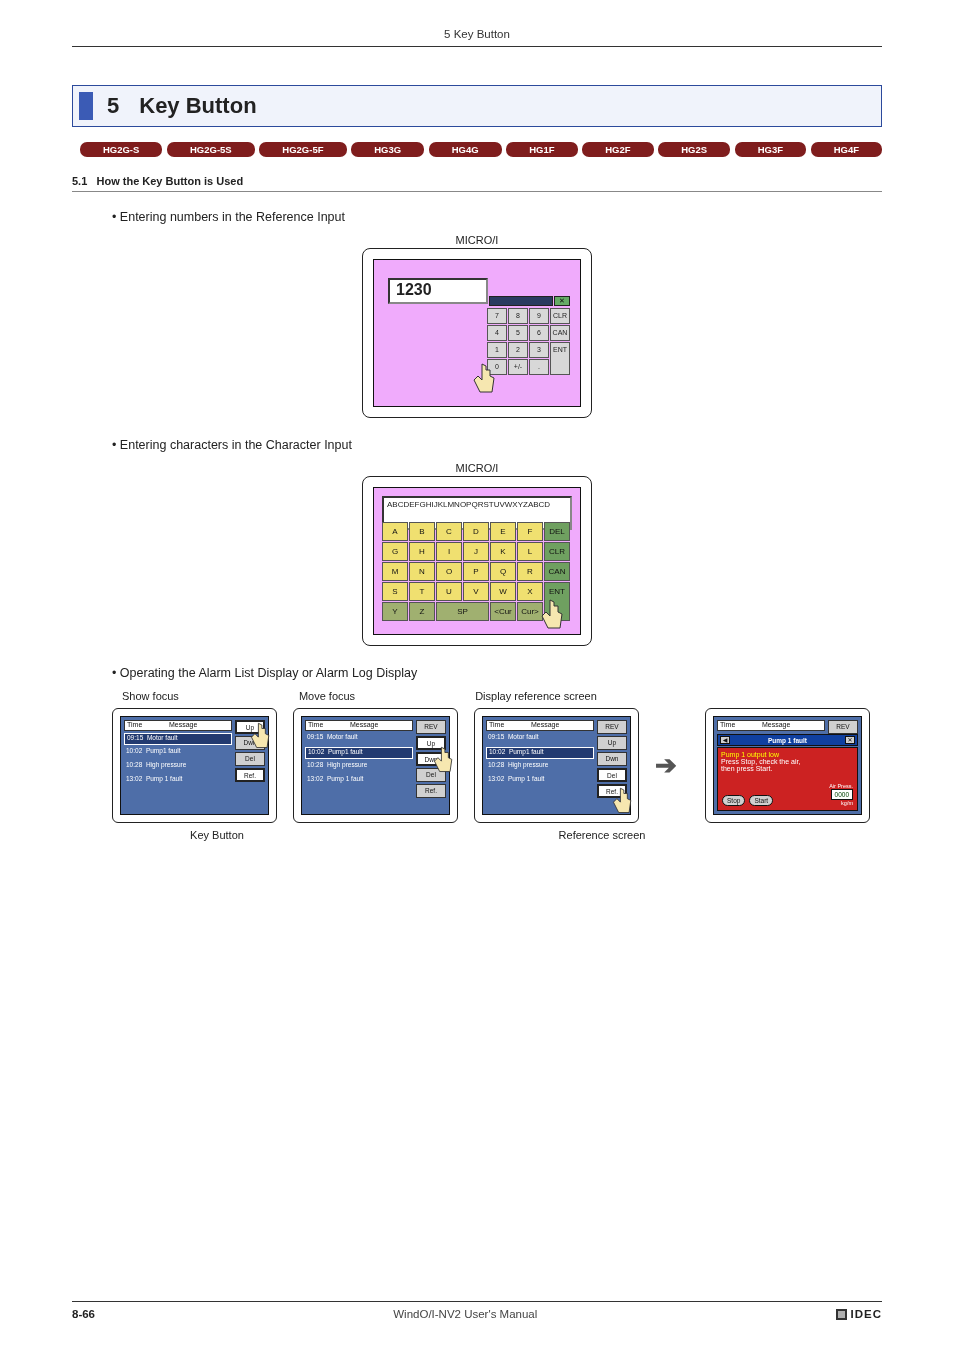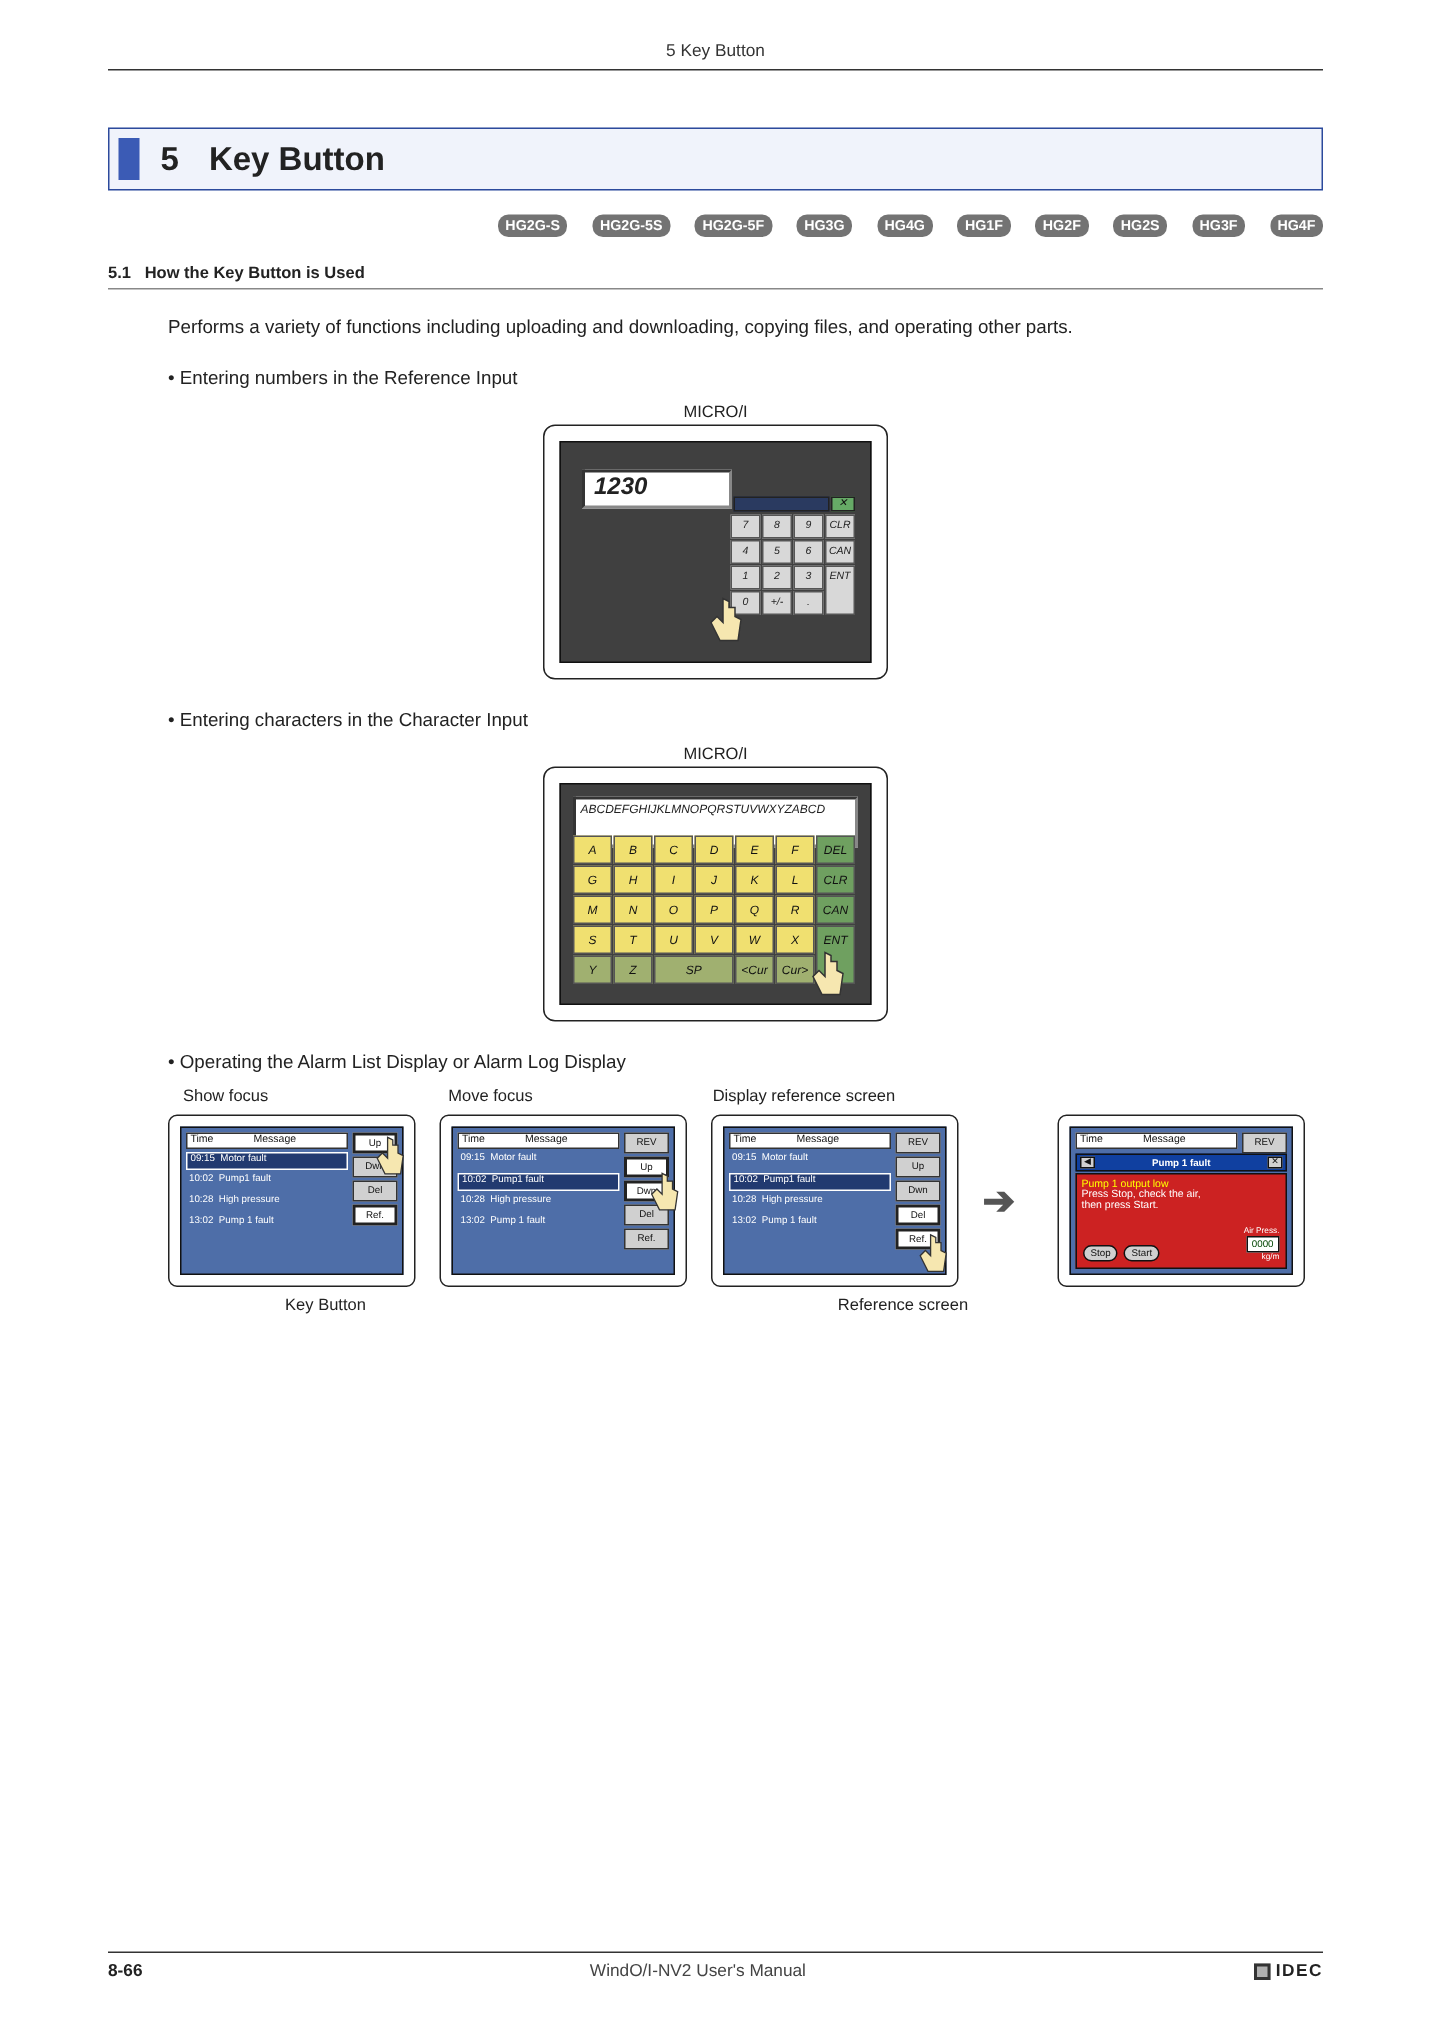--- a/index.html
+++ b/index.html
@@ -39,27 +39,27 @@
   .chapter-num {
     font-size: 22px;
     font-weight: bold;
     color: #222;
     margin-right: 20px;
   }
   .chapter-title { font-size: 22px; font-weight: bold; color: #222; }
   .badges { text-align: right; margin-bottom: 18px; }
   .badge {
     display: inline-block;
-    background: #737373;
+    background: #7f1d1d;
     color: #fff;
     font-size: 9.5px;
     font-weight: bold;
     border-radius: 7px;
-    padding: 2px 5px;
-    margin-left: 13px;
+    padding: 2px 23px;
+    margin-left: 1px;
   }
   .sec-head {
     font-size: 11px;
     font-weight: bold;
     border-bottom: 1px solid #888;
     padding-bottom: 4px;
     margin-bottom: 18px;
     color: #222;
   }
   .body-text { margin-left: 40px; margin-bottom: 20px; font-size: 12.5px; }
@@ -70,25 +70,24 @@
 
   
   .device {
     width: 230px; height: 170px;
     border: 1.5px solid #222; border-radius: 8px;
     background: #fff; position: relative;
     padding: 10px;
   }
   .screen {
     width: 100%; height: 100%;
-    background: #404040;
+    background: #f0abfc;
     border: 1px solid #111;
     position: relative;
     overflow: hidden;
-    font-style: italic;
   }
   .num-display {
     position: absolute; top: 18px; left: 14px;
     width: 100px; height: 26px;
     background: #fff; border: 2px inset #888;
     font-size: 16px; font-weight: bold;
     padding: 1px 6px;
     font-family: Arial;
   }
   .keypad-num {
@@ -213,21 +212,20 @@
     <span class="badge">HG2S</span>
     <span class="badge">HG3F</span>
     <span class="badge">HG4F</span>
   </div>
 
   <div class="sec-head">
     <span>5.1</span>&nbsp;&nbsp;
     <span>How the Key Button is Used</span>
   </div>
 
-  <div class="body-text">Performs a variety of functions including uploading and downloading, copying files, and operating other parts.</div>
 
   <div class="bullet">Entering numbers in the Reference Input</div>
   <div class="illus-center">
     <div>
       <div class="micro-label">MICRO/I</div>
       <div class="device">
         <div class="screen">
           <div class="num-display">1230</div>
           <div class="kp-title">
             <div class="title-bar"></div>

